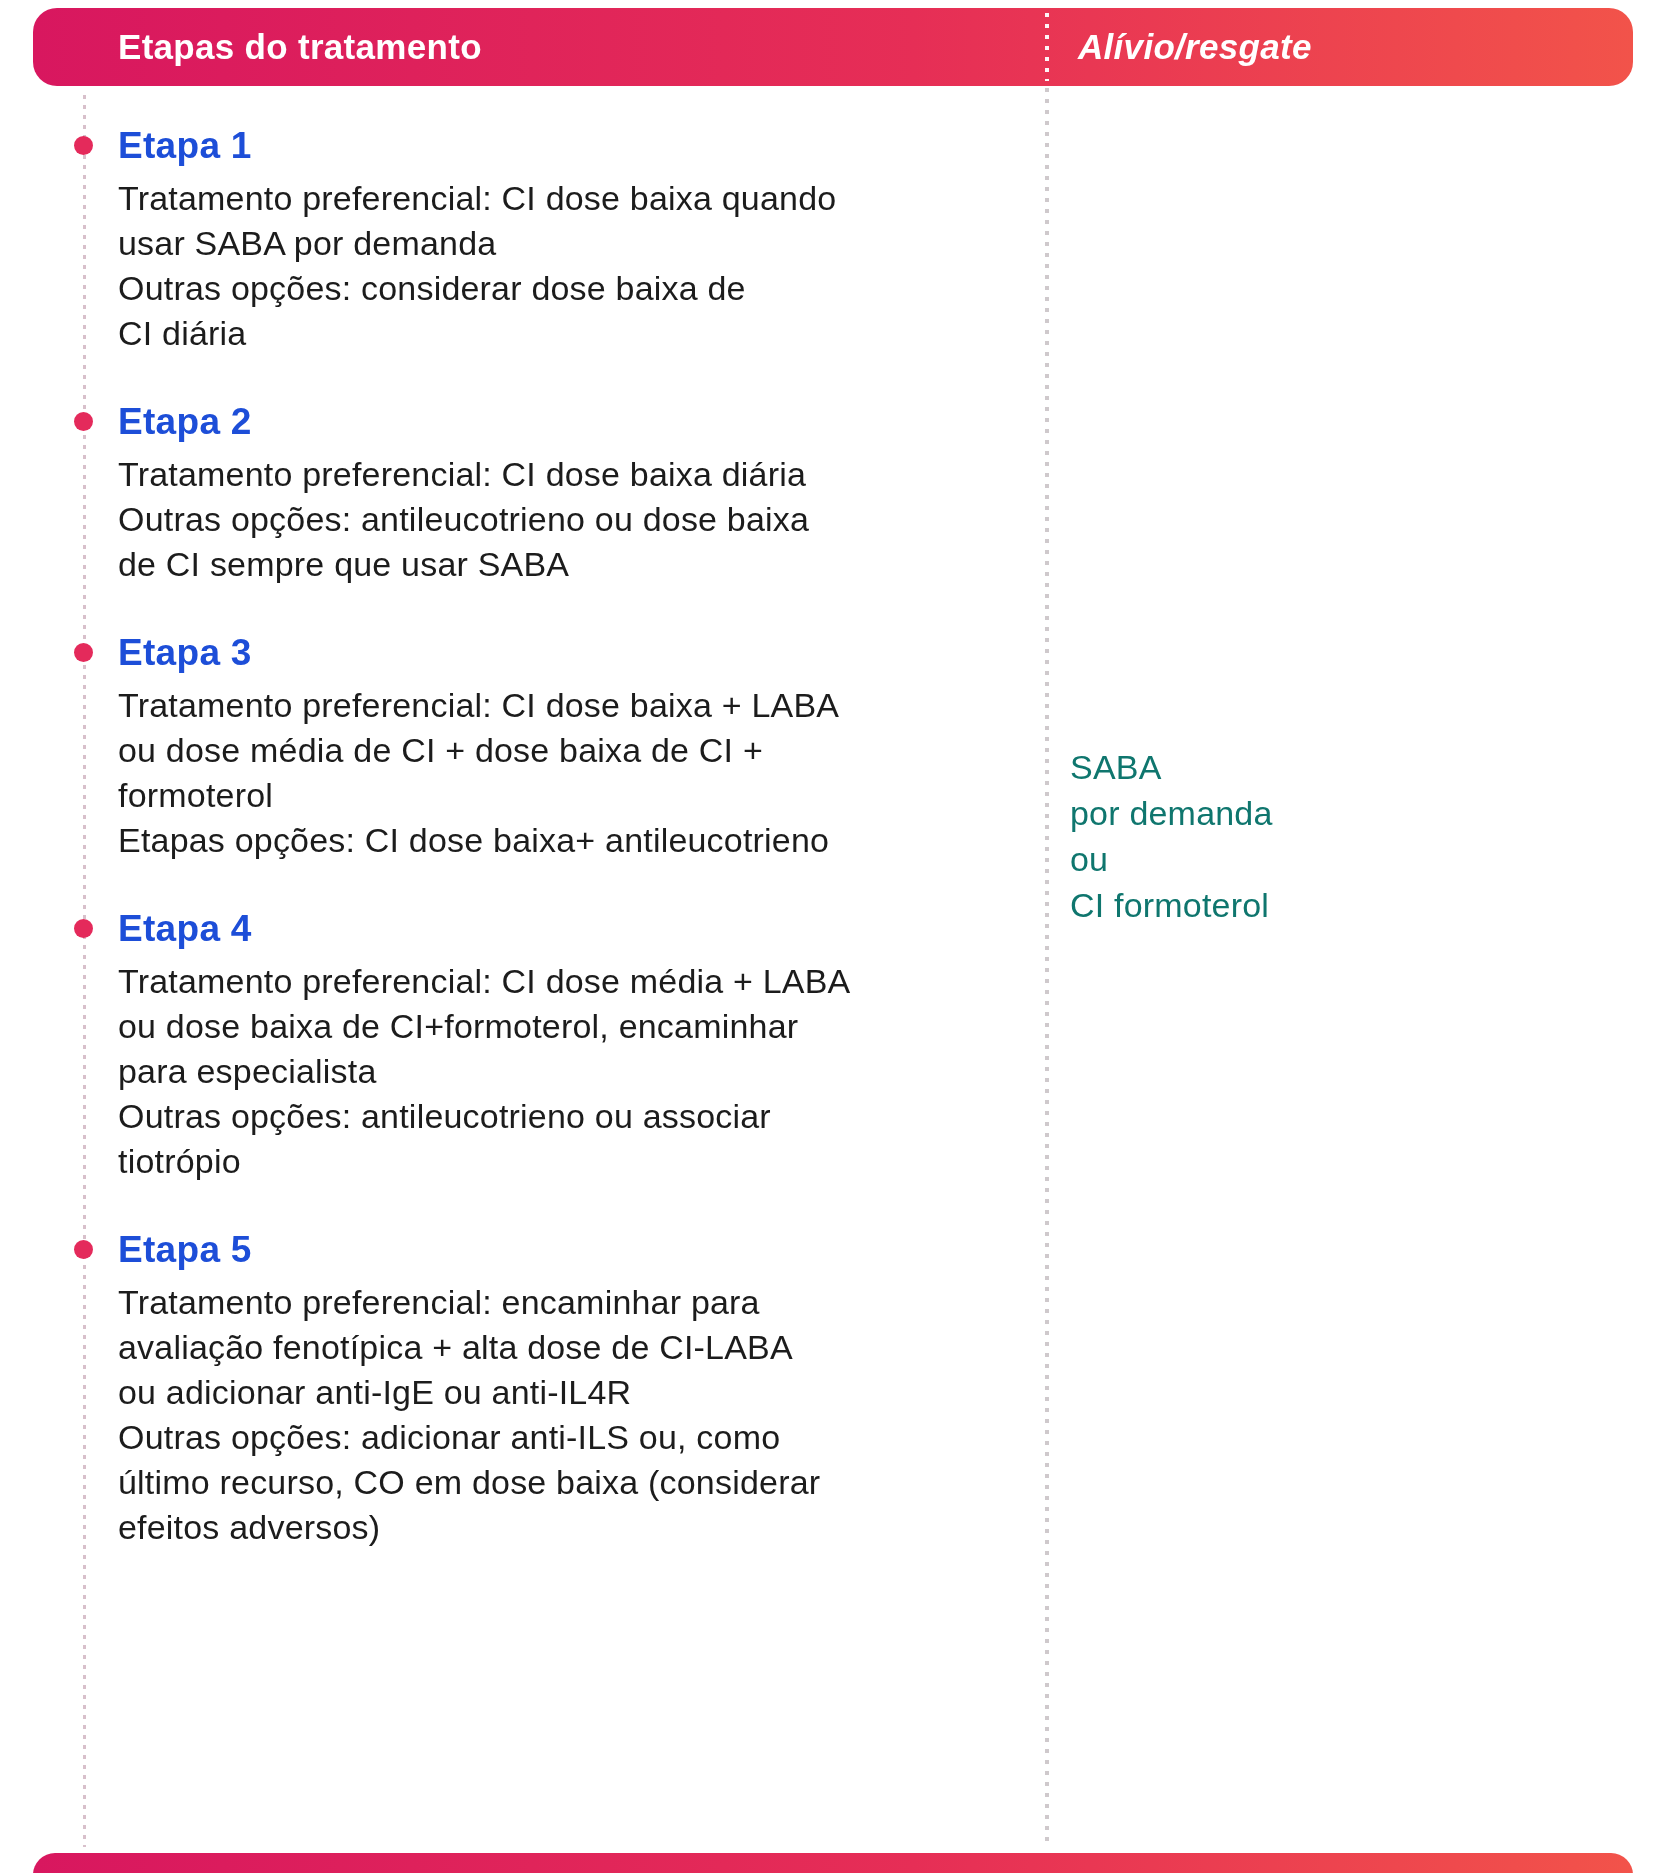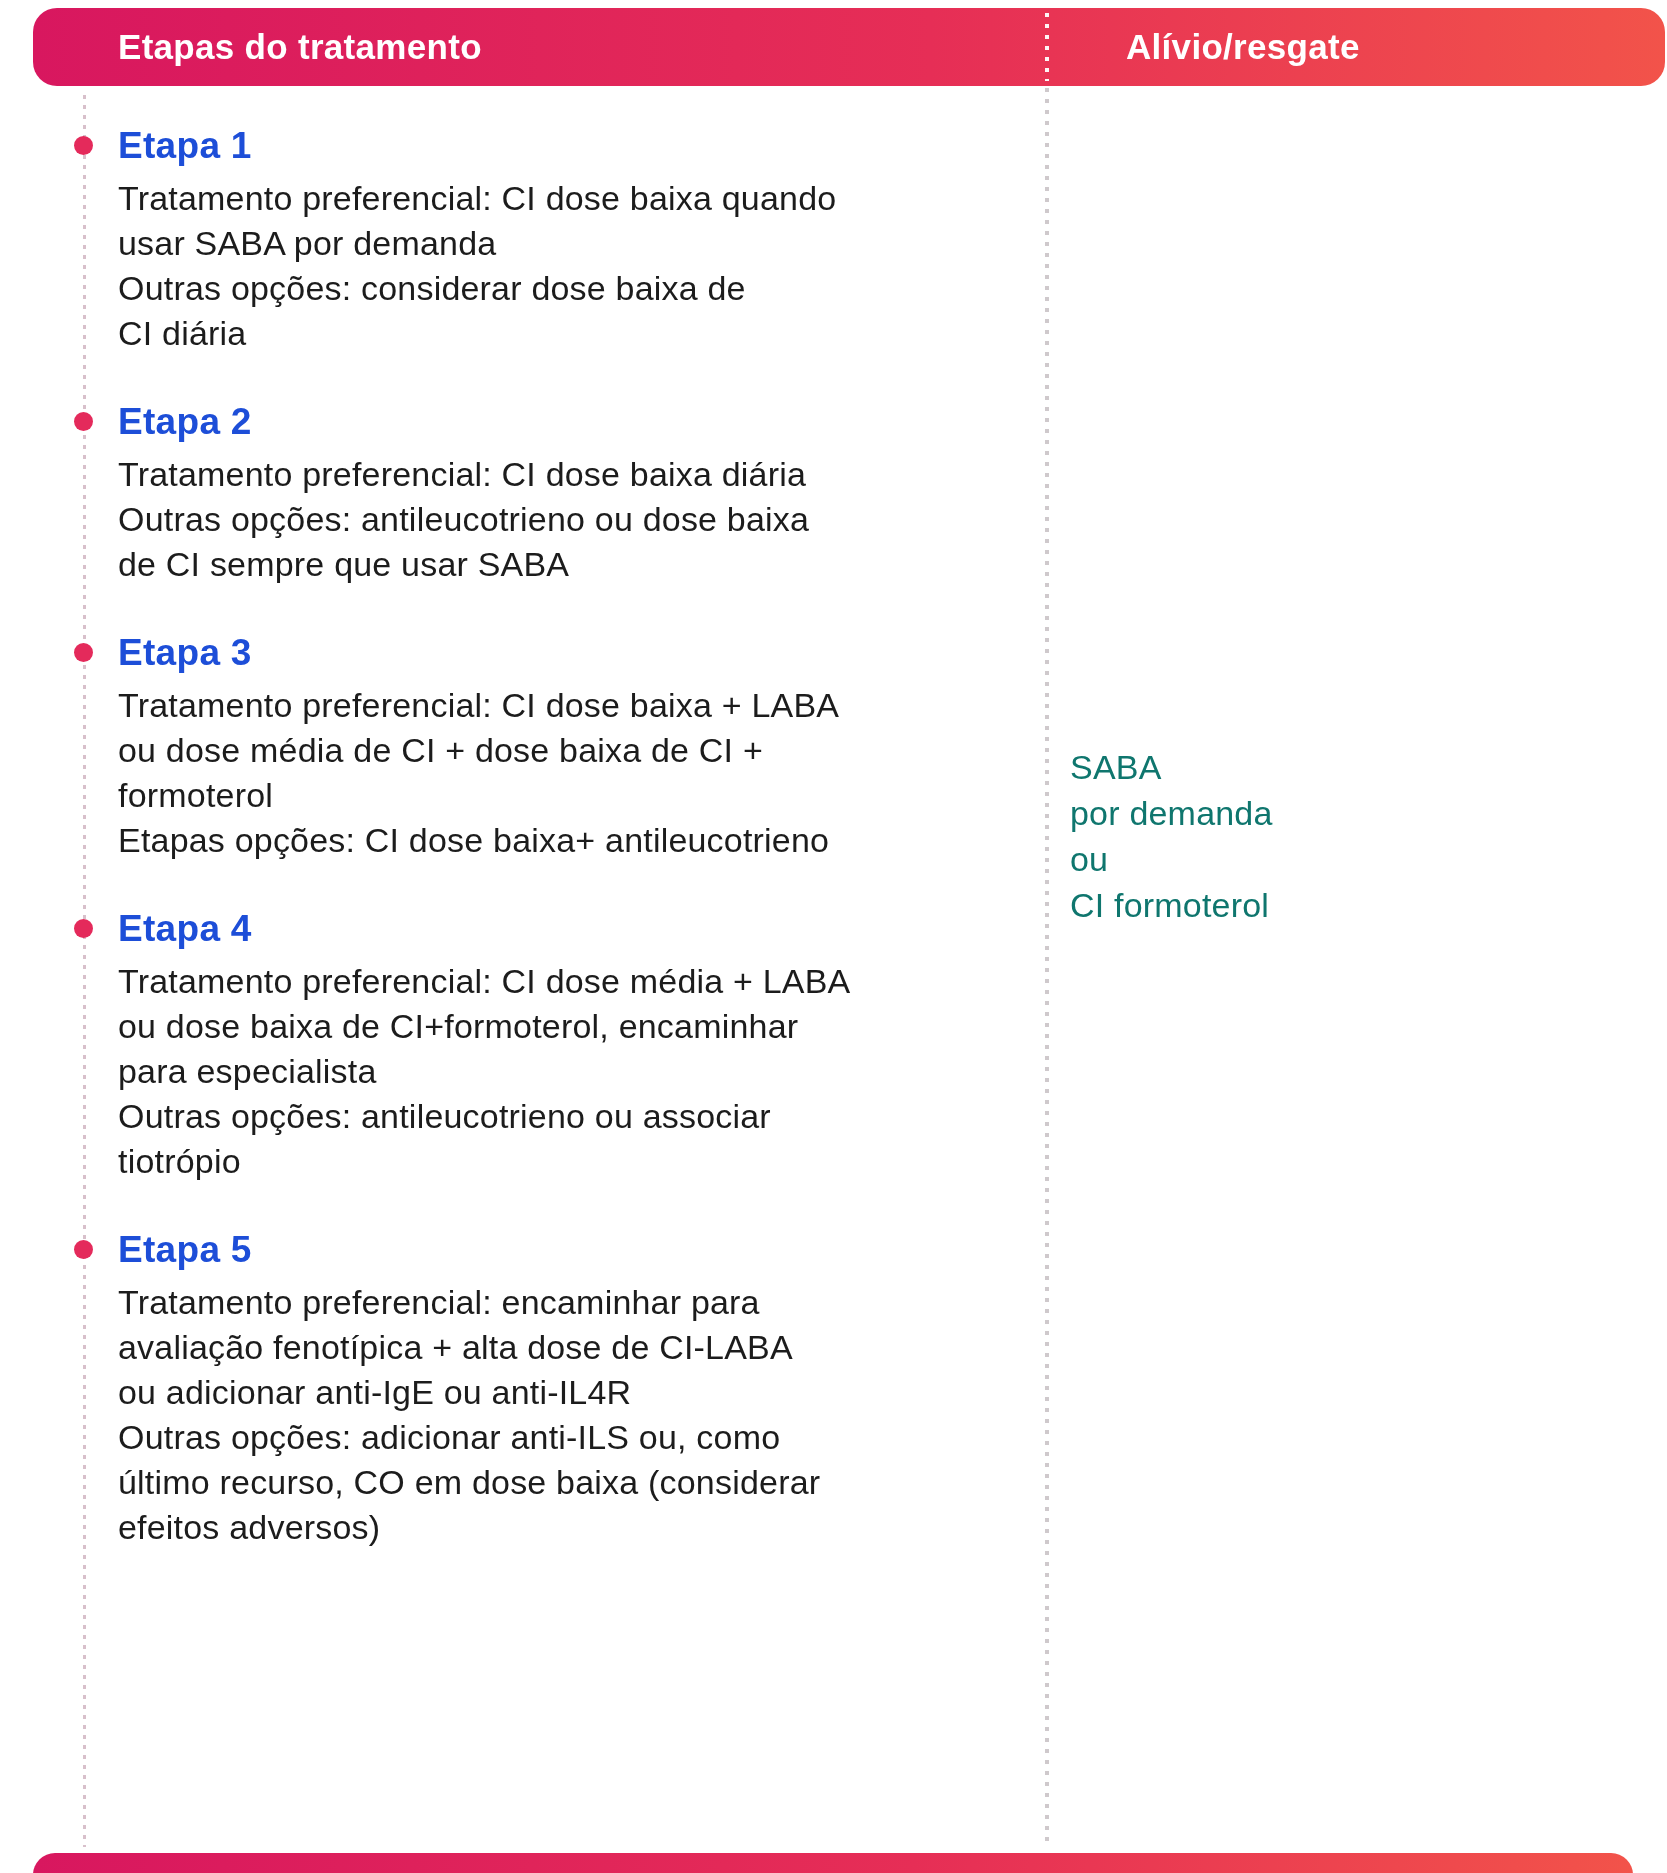--- a/index.html
+++ b/index.html
@@ -17,35 +17,34 @@
   }
   
   .header-bar {
     position: absolute;
     left: 33px;
     top: 8px;
     width: 1600px;
     height: 78px;
     border-radius: 24px;
     background: linear-gradient(90deg, #d8175f 0%, #e62e56 55%, #f2534a 100%);
-    padding-left: 32px;
   }
   .header-label {
     position: absolute;
     top: 0;
     height: 78px;
     line-height: 78px;
     color: #ffffff;
     font-size: 35px;
     font-weight: 700;
     letter-spacing: 0.3px;
     white-space: nowrap;
   }
   .header-label.left  { left: 85px; }
-  .header-label.right { left: 1093px; }
+  .header-label.right { left: 1045px; font-style: italic; }
   .header-divider {
     position: absolute;
     left: 1012px;
     top: 5px;
     bottom: 5px;
     width: 4px;
     background: repeating-linear-gradient(to bottom,
       rgba(255,255,255,0.95) 0 4px, transparent 4px 11px);
   }
   

